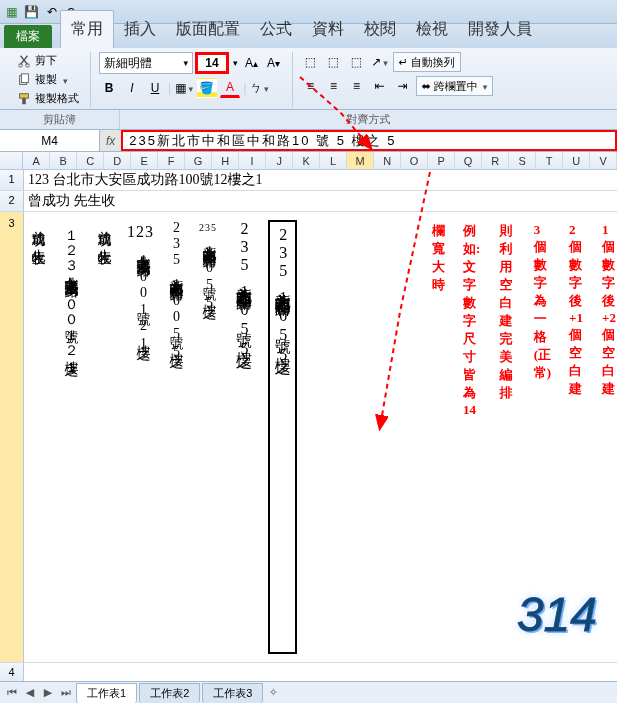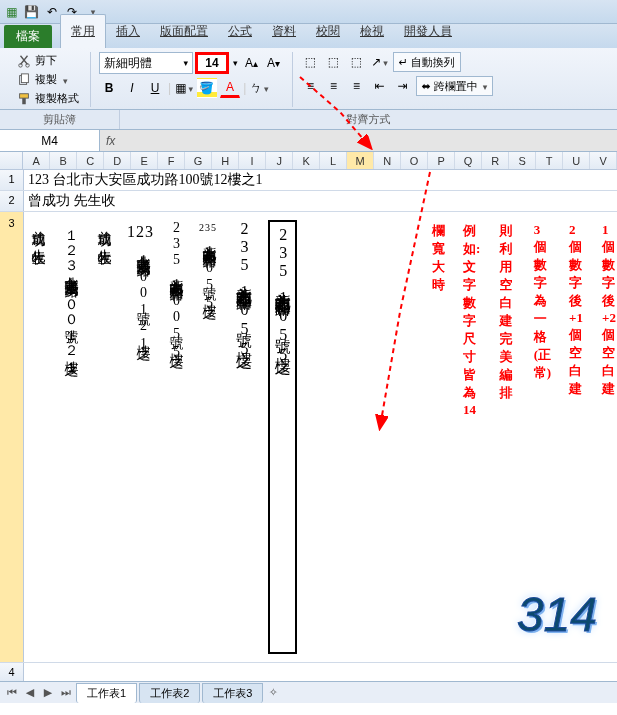--- a/index.html
+++ b/index.html
@@ -5,21 +5,21 @@
 * { box-sizing: border-box; margin: 0; padding: 0; }
 body { font-family: "Microsoft JhengHei", Arial, sans-serif; font-size: 12px; background: #fff; width: 617px; }
 
 
 .qat { background: linear-gradient(#d7e4f2,#c5d9ed); height: 24px; display: flex; align-items: center; padding: 0 4px; gap: 4px; border-bottom: 1px solid #a0b8d0; }
 .qat-icon { width: 16px; height: 16px; display: flex; align-items: center; justify-content: center; font-size: 12px; }
 
 
 .tabs { background: linear-gradient(#d7e4f2,#c5d9ed); height: 24px; display: flex; align-items: flex-end; padding-left: 4px; }
 .file-tab { background: #2b7d2b; color: #fff; padding: 3px 12px; font-size: 12px; border-radius: 2px 2px 0 0; margin-right: 8px; }
-.tab { padding: 8px 10px; font-size: 12px; color: #333; cursor: pointer; text-decoration: underline; }
+.tab { padding: 8px 10px; font-size: 16px; color: #333; cursor: pointer; }
 .tab.active { background: #f1f5fb; border: 1px solid #a0b8d0; border-bottom: none; border-radius: 2px 2px 0 0; }
 
 
 .ribbon { background: linear-gradient(#f1f5fb,#e1e9f4); border-bottom: 1px solid #a0b8d0; padding: 4px 6px 2px; display: flex; }
 .group { border-right: 1px solid #c0cde0; padding: 0 8px; display: flex; flex-direction: column; }
 .clip-rows { display: flex; flex-direction: column; gap: 2px; }
 .clip-item { display: flex; align-items: center; gap: 4px; font-size: 11px; padding: 1px 3px; }
 .clip-item svg { width: 14px; height: 14px; }
 
 .font-group-top { display: flex; align-items: center; gap: 2px; margin-bottom: 4px; }
@@ -186,20 +186,21 @@
 </div>
 
 <div class="group-labels">
   <div class="gl" style="width:120px;">剪貼簿</div>
   <div class="gl" style="flex:1;border-right:none;">對齊方式</div>
 </div>
 
 <div class="fbar">
   <div class="namebox">M4</div>
   <div class="fx">fx</div>
+  <div class="formula-input">235新北市中和區中和路10 號 5 樓之 5</div>
 </div>
 
 <div class="grid-area">
 
   <svg class="arrow1" style="position:absolute;left:0;top:-120px;width:617px;height:420px;pointer-events:none;z-index:5;">
     <defs>
         <marker id="ah" markerWidth="8" markerHeight="8" refX="6" refY="3" orient="auto">
           <path d="M0 0L7 3L0 6z" fill="red"></path>
         </marker>
       </defs>

